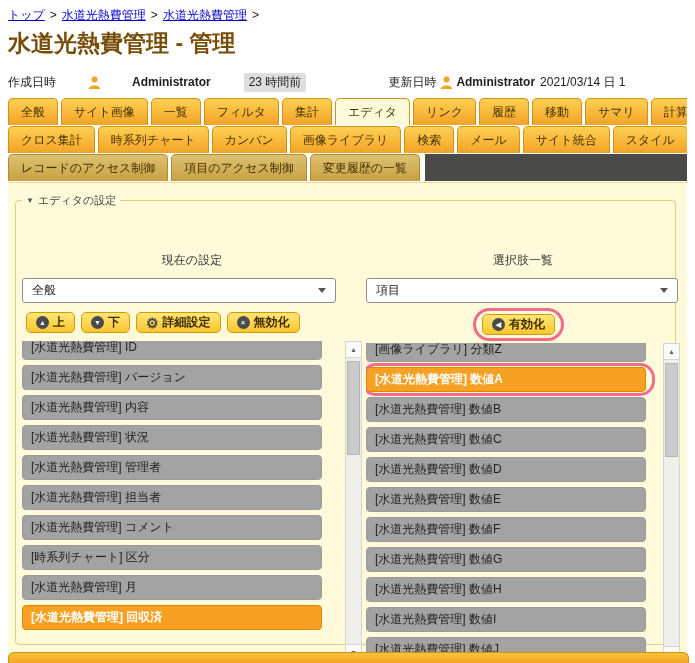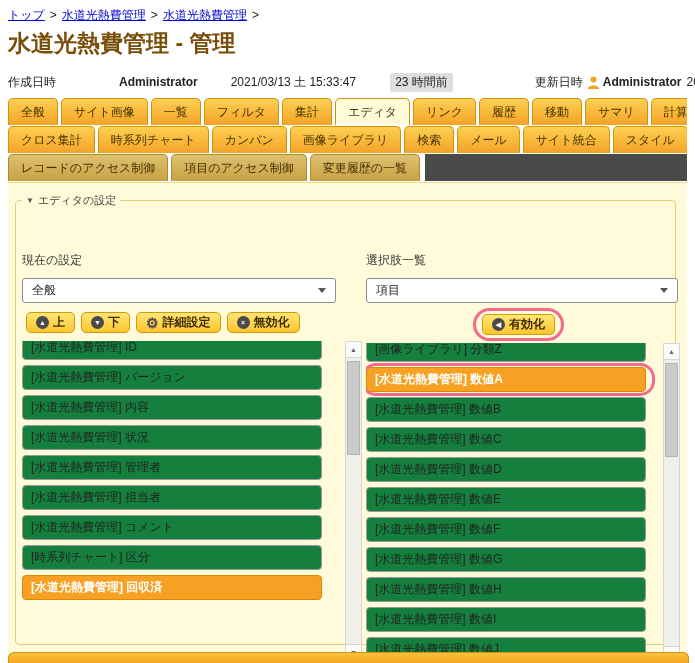--- a/index.html
+++ b/index.html
@@ -33,21 +33,21 @@
   .tab-filler{flex:1 1 auto;background:#4a4a48;margin-left:2px;}
   
   .content{position:absolute;top:182px;left:8px;width:679px;height:481px;background:#fffbda;border-top:1px solid #f0dc8c;}
   fieldset.editor-set{position:absolute;left:7px;top:10px;width:659px;height:450px;margin:0;padding:0;
     border:1px solid #e5cd74;border-radius:4px;background:transparent;}
   fieldset.editor-set legend{font-size:11px;color:#3c3c3c;margin-left:6px;padding:0 4px;}
   .collapse-icon{font-size:8px;color:#555;margin-right:4px;vertical-align:1px;}
   .col{position:absolute;top:44px;}
   .col-current{left:6px;width:340px;}
   .col-choices{left:350px;width:314px;}
-  .col-heading{color:#333;margin-bottom:9px;}
+  .col-heading{text-align:center;color:#333;margin-bottom:9px;}
   
   .selectbox{height:23px;background:#fff;border:1px solid #8f8f8f;border-radius:3px;position:relative;
     display:flex;align-items:center;padding:0 24px 0 9px;cursor:pointer;}
   .selectbox .chev{position:absolute;right:9px;top:9px;width:0;height:0;
     border-left:4px solid transparent;border-right:4px solid transparent;border-top:5px solid #555;}
   .col-current .selectbox{width:279px;}
   .col-choices .selectbox{width:277px;}
   
   .btn-row{display:flex;gap:6px;margin:9px 0 8px 4px;align-items:center;}
   .btn{display:flex;align-items:center;gap:4px;height:21px;padding:0 9px;cursor:pointer;
@@ -59,21 +59,21 @@
   .enable-wrap{position:relative;display:inline-block;margin-left:112px;margin-top:2px;}
   .enable-ring{position:absolute;left:-9px;top:-6px;right:-9px;bottom:-6px;
     border:3px solid #f26b8a;border-radius:17px;pointer-events:none;}
   
   .list-wrap{position:relative;margin-top:8px;height:320px;overflow:hidden;}
   ul.items{margin:0;padding:0;list-style:none;}
   .col-current ul.items{width:300px;}
   .col-choices ul.items{width:280px;}
   ul.items li:first-child{margin-top:-6px;}
   li.item{position:relative;line-height:19px;padding:2px 8px;border:1px solid #9a9a9a;border-radius:4px;
-    background:#15803d;margin-bottom:5px;white-space:nowrap;cursor:pointer;color:#222;}
+    background:#a3a3a3;margin-bottom:5px;white-space:nowrap;cursor:pointer;color:#222;}
   li.item.selected{background:#f6a124;border-color:#d98a00;color:#fff;font-weight:bold;}
   .item-ring{position:absolute;left:-6px;top:-5px;right:-10px;bottom:-5px;
     border:3px solid #f26b8a;border-radius:15px;pointer-events:none;}
   
   .scrollbar{position:absolute;top:0;right:0;width:17px;height:100%;background:#f0efe9;border:1px solid #d5d5d5;box-sizing:border-box;}
   .sb-btn{height:15px;display:flex;align-items:center;justify-content:center;font-size:7px;color:#666;
     background:#fbfbf9;cursor:pointer;}
   .sb-up{border-bottom:1px solid #d5d5d5;}
   .sb-down{position:absolute;bottom:0;left:0;right:0;border-top:1px solid #d5d5d5;}
   .sb-thumb{position:absolute;top:19px;left:1px;right:1px;height:92px;background:#cbcbcb;border:1px solid #b4b4b4;cursor:grab;}
@@ -90,21 +90,20 @@
 
 <div class="page-title">水道光熱費管理 - 管理</div>
 
 <div class="meta-row">
   <span class="lbl">作成日時</span>
   <svg class="user-icon" viewBox="0 0 13 13">
       <circle cx="6.5" cy="3.4" r="3" fill="#f2a41f"></circle>
       <path d="M0.8 13 C0.8 8.2 12.2 8.2 12.2 13 Z" fill="#f2a41f"></path>
     </svg>
   <span class="usr">Administrator</span>
-  <span class="dt">2021/03/13 土 15:33:47</span>
   <span class="badge">23 時間前</span>
   <span class="upd">
     <span class="lbl">更新日時</span>
     <svg class="user-icon" viewBox="0 0 13 13">
         <circle cx="6.5" cy="3.4" r="3" fill="#f2a41f"></circle>
         <path d="M0.8 13 C0.8 8.2 12.2 8.2 12.2 13 Z" fill="#f2a41f"></path>
       </svg>
     <span class="usr">Administrator</span>
     <span class="dt">2021/03/14 日 1</span>
   </span>
@@ -173,20 +172,21 @@
       <div class="list-wrap">
         <ul class="items">
           <li class="item">[水道光熱費管理] ID</li>
           <li class="item">[水道光熱費管理] バージョン</li>
           <li class="item">[水道光熱費管理] 内容</li>
           <li class="item">[水道光熱費管理] 状況</li>
           <li class="item">[水道光熱費管理] 管理者</li>
           <li class="item">[水道光熱費管理] 担当者</li>
           <li class="item">[水道光熱費管理] コメント</li>
           <li class="item">[時系列チャート] 区分</li>
+          <li class="item">[水道光熱費管理] 月</li>
           <li class="item selected">[水道光熱費管理] 回収済</li>
         </ul>
         <div class="scrollbar">
           <div class="sb-btn sb-up">▲</div>
           <div class="sb-thumb"></div>
           <div class="sb-btn sb-down">▼</div>
         </div>
       </div>
     </div>
 

